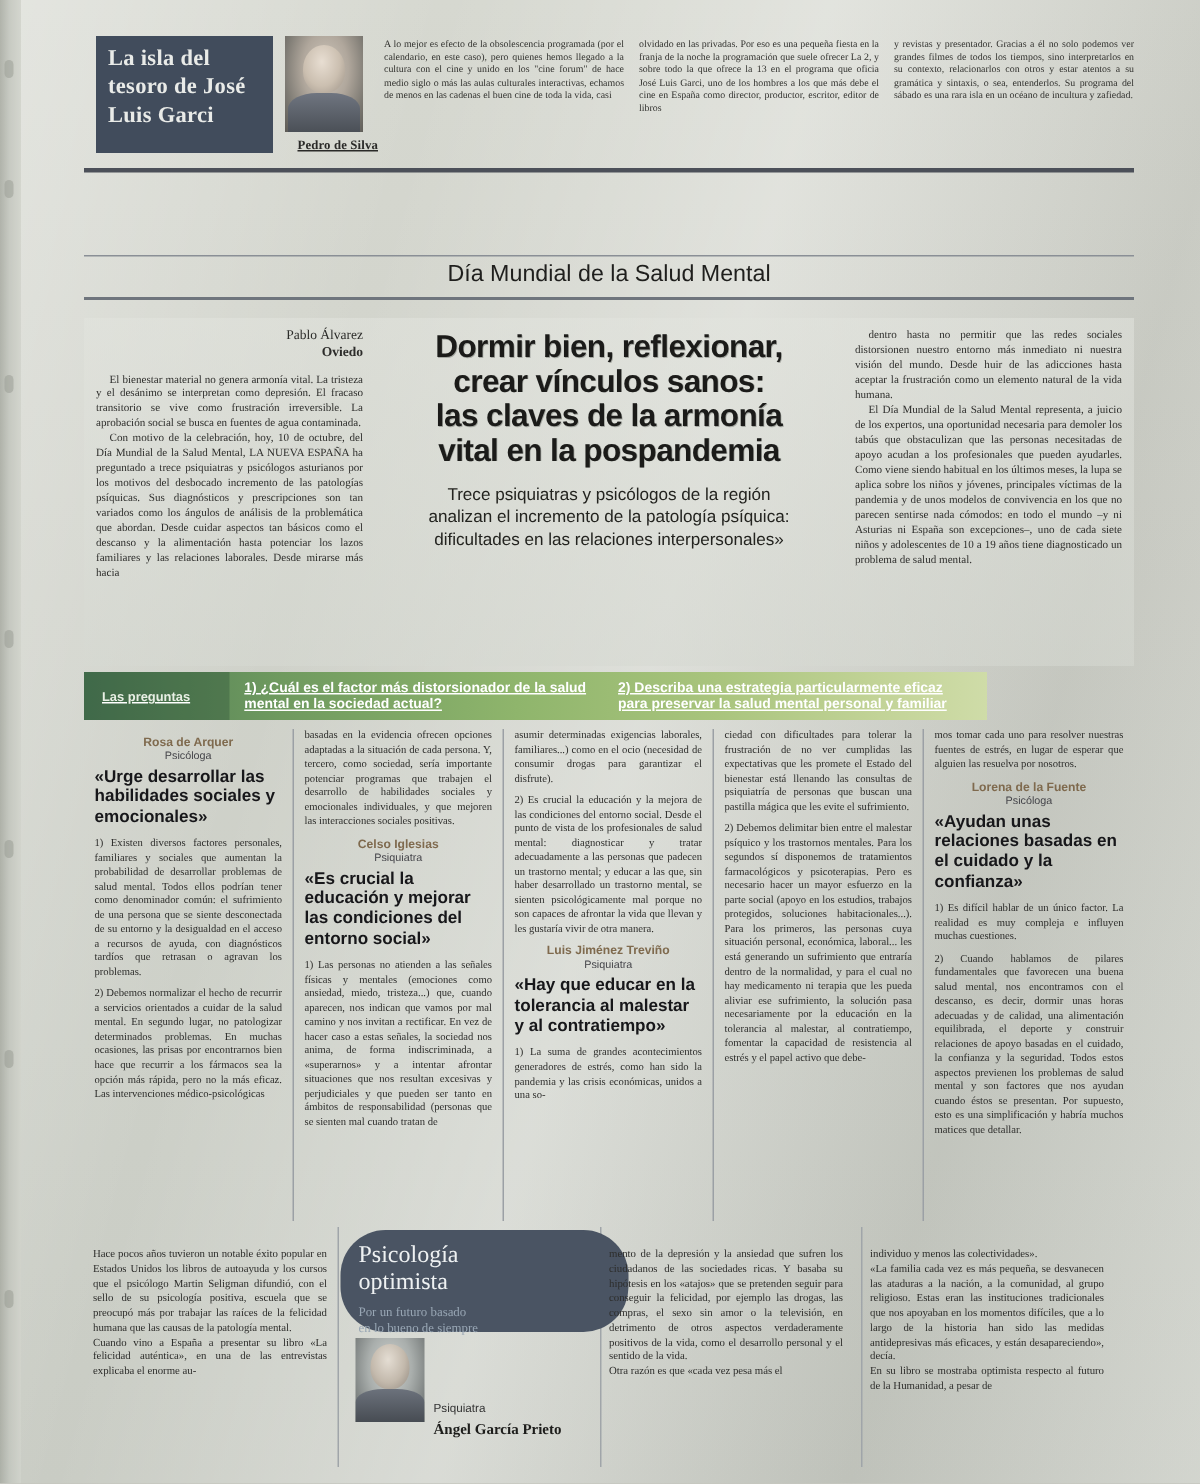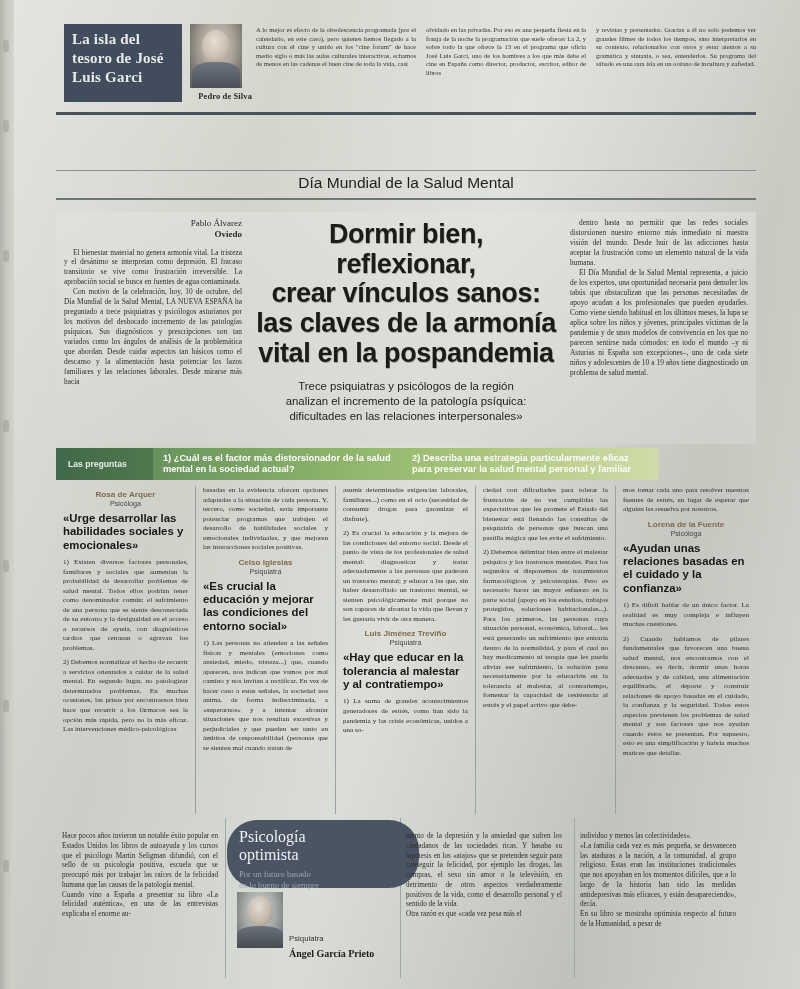--- a/index.html
+++ b/index.html
@@ -88,20 +88,21 @@
   }
   .byline-name {
     position: absolute;
     left: 120px; top: 73px;
     width: 76px;
     font-size: 8.5px;
     font-weight: 700;
     text-align: right;
     color: #2a2a28;
     letter-spacing: .1px;
+    text-decoration: underline;
   }
   .topcols {
     position: absolute;
     left: 200px; top: 8px;
     width: 500px; height: 78px;
     display: flex;
     gap: 10px;
   }
   .topcols .tc {
     flex: 1;
@@ -222,21 +223,21 @@
     width: 178px;
   }
   .headline-wrap {
     position: absolute;
     left: 200px; top: 8px;
     width: 300px;
     text-align: center;
   }
   .headline {
     font-family: "Liberation Sans", sans-serif;
-    font-size: 27px;
+    font-size: 21px;
     font-weight: 700;
     line-height: 1.10;
     letter-spacing: -.4px;
     color: #1b1b19;
     text-shadow: 0.5px 0.6px 0 rgba(120,124,118,0.55);
     margin: 0;
   }
   .subhead {
     margin-top: 11px;
     font-family: "Liberation Sans", sans-serif;
@@ -249,20 +250,21 @@
 
   
   .qbar {
     position: absolute;
     left: 56px; top: 448px;
     width: 602px; height: 32px;
     background: linear-gradient(90deg, #4d7a55 0%, #6f9a5f 22%, #8fb56c 48%, #a9c47d 70%, #c2d397 88%, #cfdca8 100%);
     color: #fff;
     display: flex;
     align-items: center;
+    text-decoration: underline;
   }
   .qbar .qlabel {
     width: 112px;
     padding-left: 12px;
     box-sizing: border-box;
     font-family: "Liberation Sans", sans-serif;
     font-size: 8.6px;
     font-weight: 700;
     color: #e8efe4;
     background: rgba(40,74,52,0.35);

